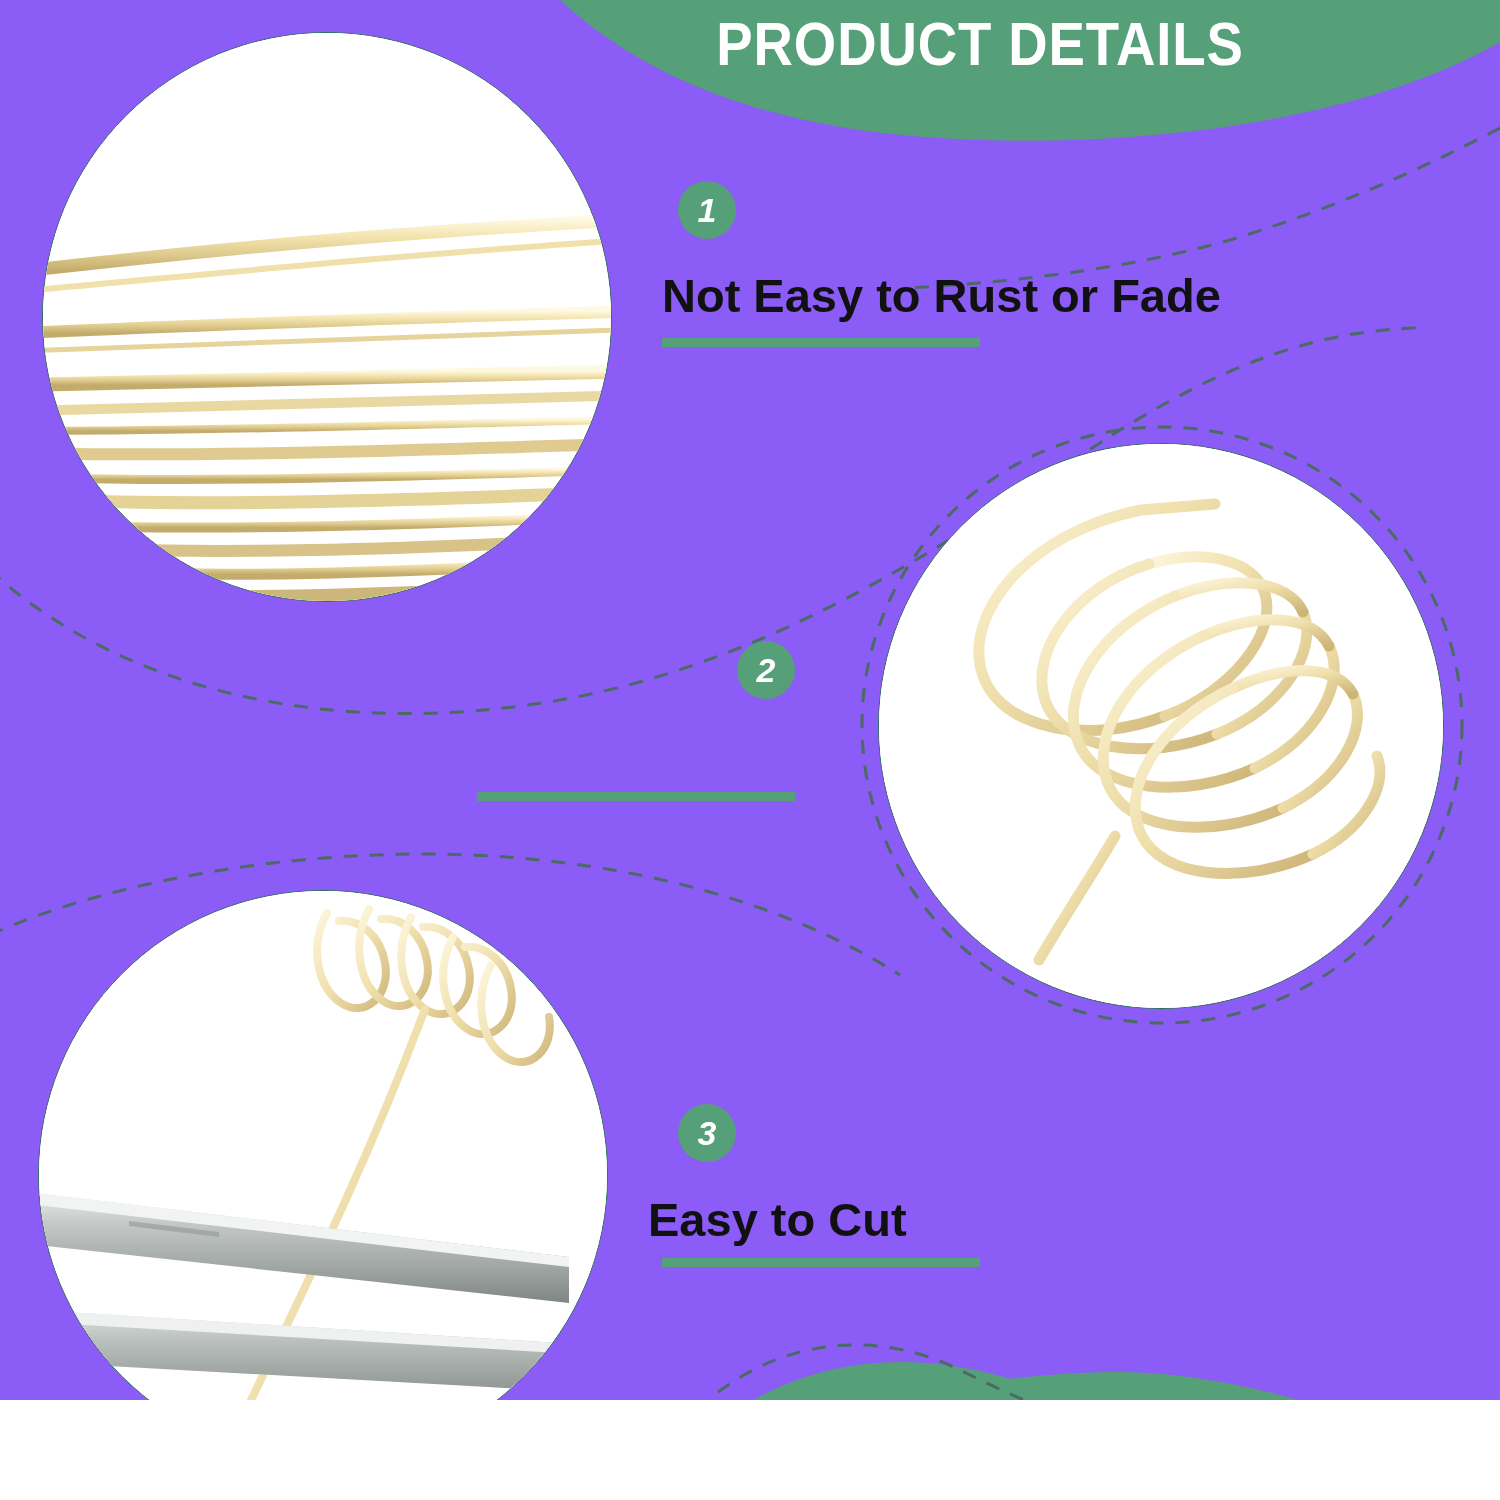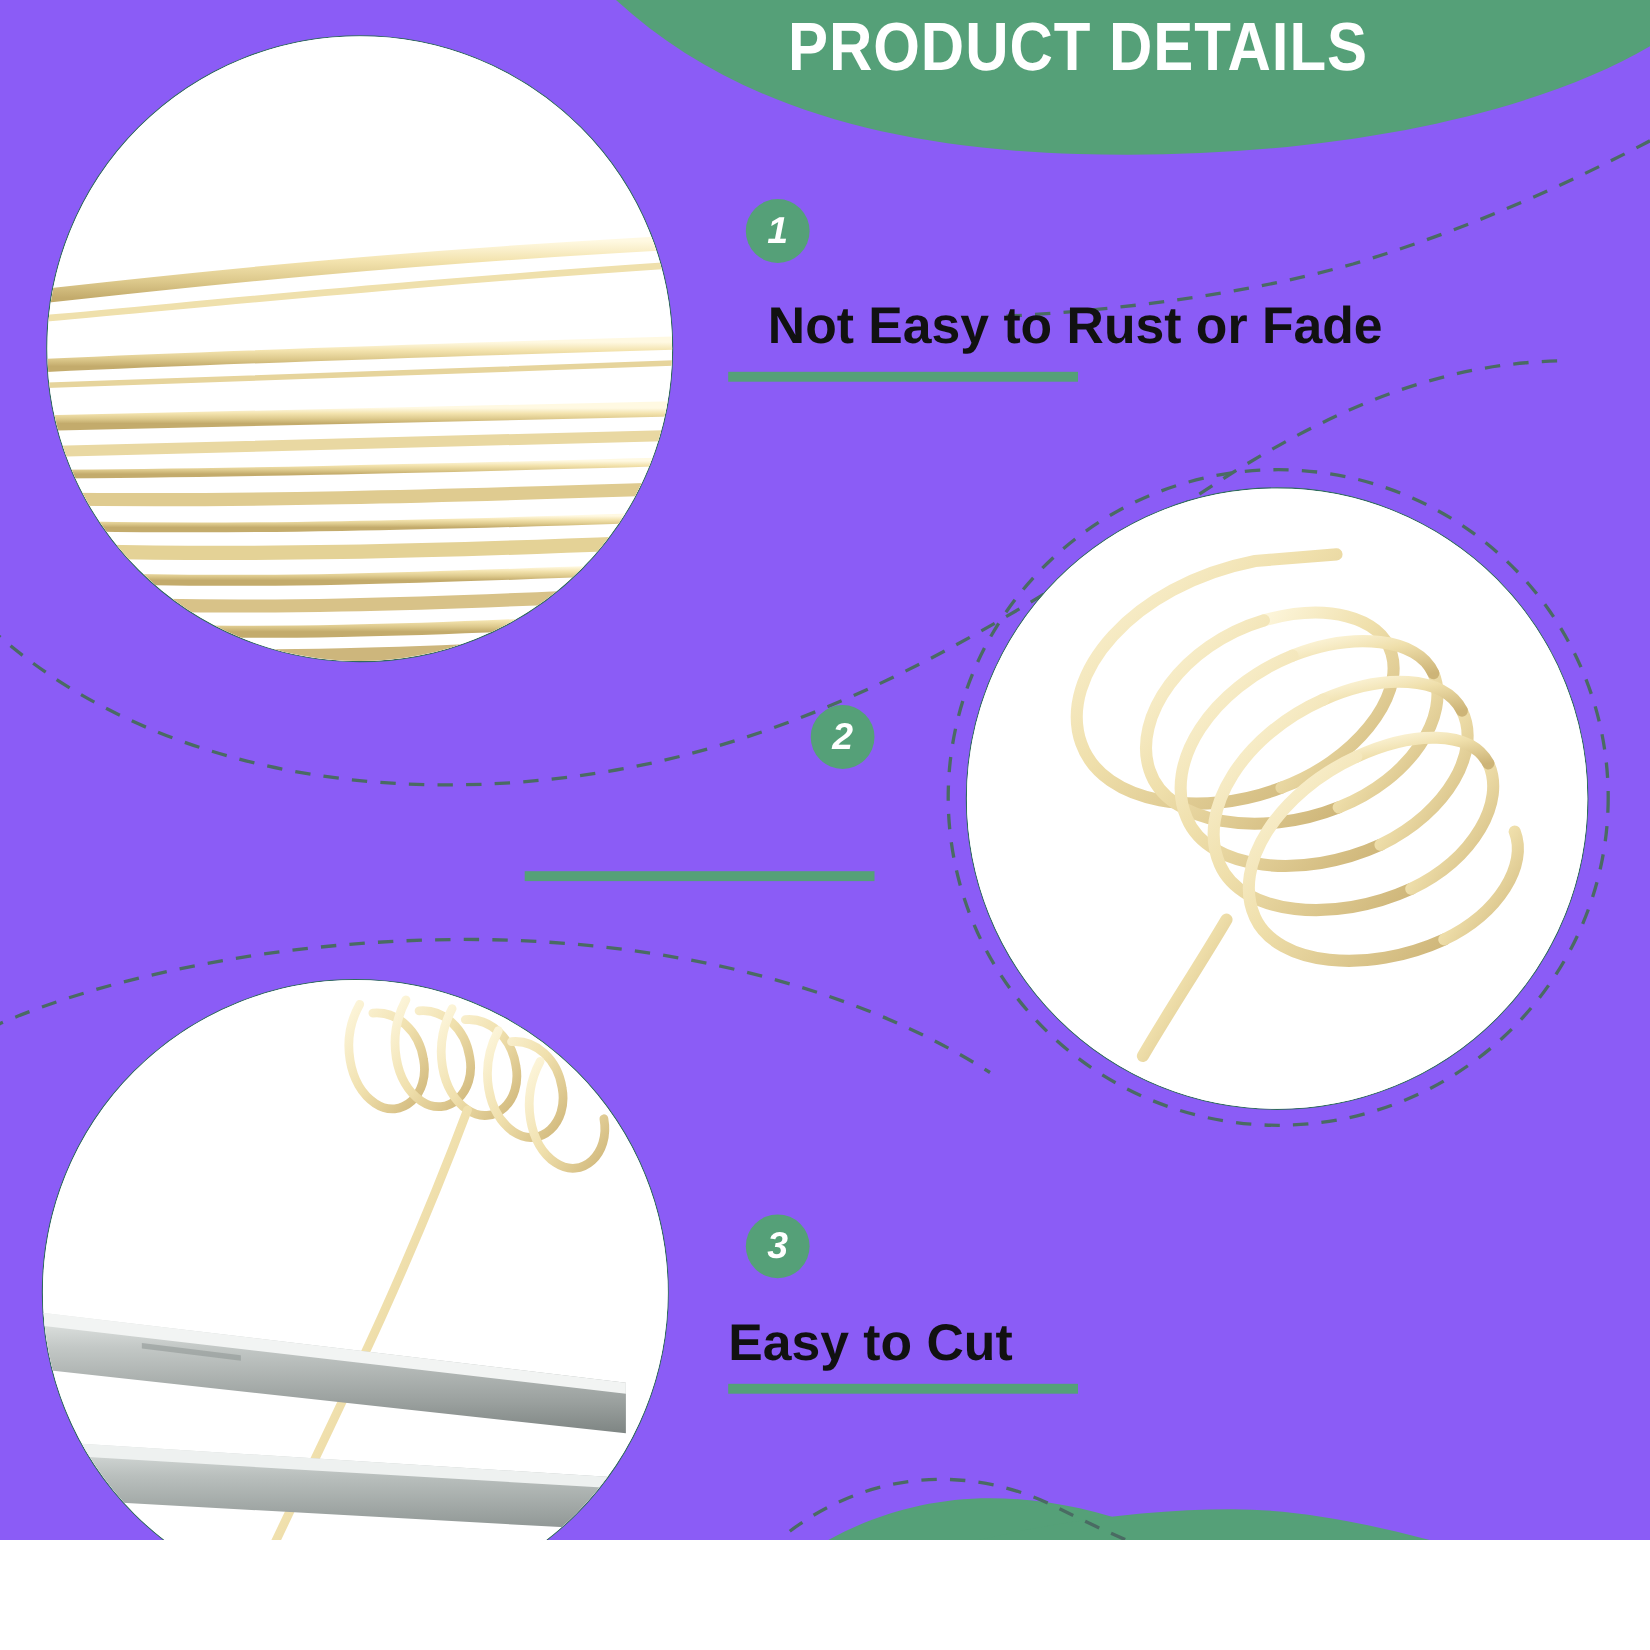--- a/index.html
+++ b/index.html
@@ -207,28 +207,28 @@
         <path d="M -20,300 L 530,366 L 530,376 L -20,312 Z" fill="#f2f4f3"></path>
         <path d="M 90,330 L 180,341 L 180,346 L 90,335 Z" fill="#8d9492" opacity="0.55"></path>
       </g>
     </svg>
   </div>
 
   <div id="header-title">PRODUCT DETAILS</div>
 
   <div class="feature" style="left:0; top:0; width:1500px; height:1500px;">
     <div class="badge" style="left:678px; top:181px;">1</div>
-    <div class="feature-title" style="left:698px; top:268px;text-align:center;">Not Easy to Rust or Fade</div>
+    <div class="feature-title" style="left:662px; top:268px;text-align:center;">Not Easy to Rust or Fade</div>
     <div class="rule" style="left:662px; top:338px; width:318px;"></div>
   </div>
 
   <div class="feature" style="left:0; top:0; width:1500px; height:1500px;">
     <div class="badge" style="left:737px; top:641px;">2</div>
     <div class="rule" style="left:477px; top:792px; width:318px;"></div>
   </div>
 
   <div class="feature" style="left:0; top:0; width:1500px; height:1500px;">
     <div class="badge" style="left:678px; top:1104px;">3</div>
-    <div class="feature-title" style="left:662px; top:1192px;">Easy to Cut</div>
+    <div class="feature-title" style="left:648px; top:1192px;">Easy to Cut</div>
     <div class="rule" style="left:662px; top:1258px; width:318px;"></div>
   </div>
 
 </div>
 
 </body></html>

